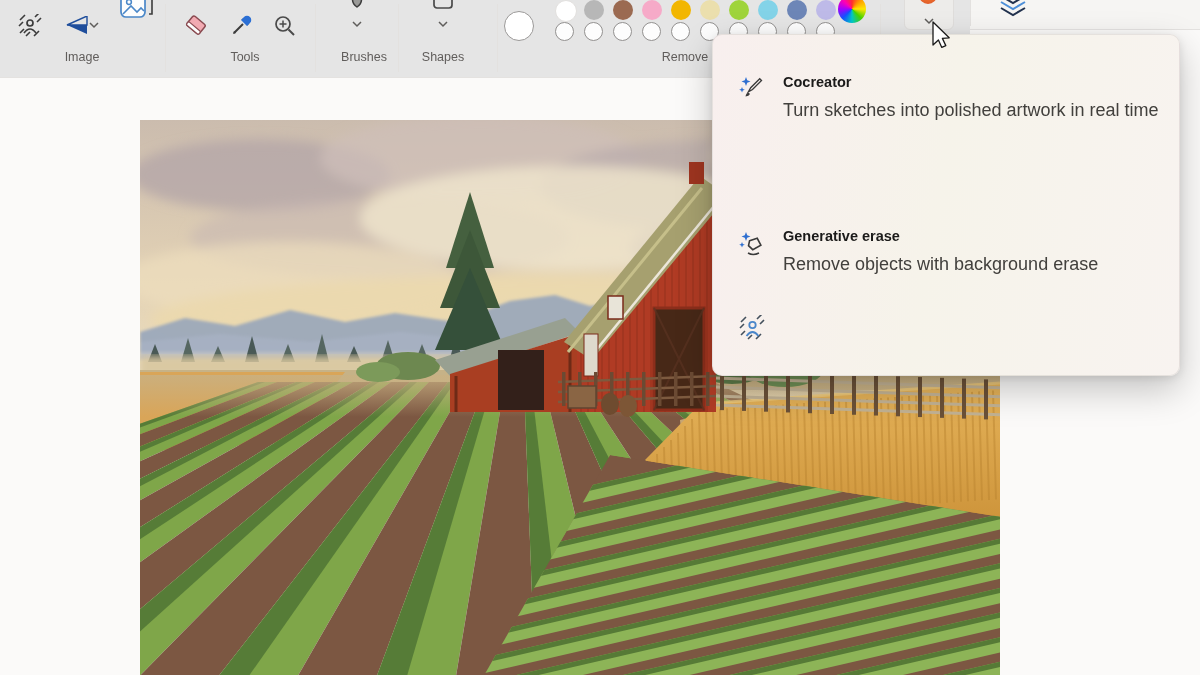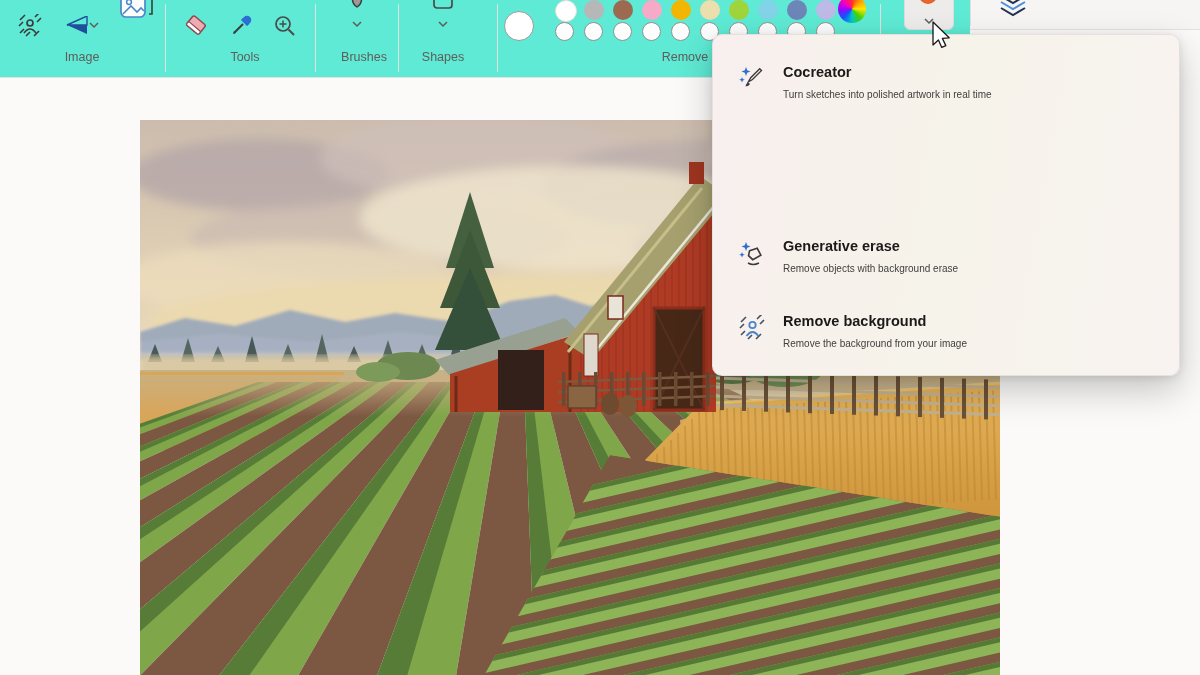--- a/index.html
+++ b/index.html
@@ -1,21 +1,21 @@
 <!DOCTYPE html>
 <html><head>
 <meta charset="utf-8">
 <style>
   html,body{margin:0;padding:0;}
   body{width:1200px;height:675px;position:relative;overflow:hidden;
        background:#fbfaf9;font-family:"Liberation Sans",sans-serif;}
 
   
   .toolbar{position:absolute;left:0;top:0;width:970px;height:77px;
-           background:#5eead4;border-bottom:1px solid #e4e2e0;z-index:3;}
+           background:#e5e5e5;border-bottom:1px solid #e4e2e0;z-index:3;}
   .toolbar-right{position:absolute;left:970px;top:0;width:230px;height:29px;
            background:#f6f5f3;border-bottom:1px solid #e4e2e0;z-index:3;}
   .sep{position:absolute;top:4px;width:1px;height:68px;background:#e3e1df;}
   .sep.short{top:0;height:26px;}
   .sec-label{position:absolute;top:50px;font-size:12.5px;color:#605d5b;
              text-align:center;transform:translateX(-50%);white-space:nowrap;}
   .ticon{position:absolute;}
   .chev{position:absolute;width:12px;height:8px;}
   .chev svg{display:block;}
 
@@ -36,21 +36,21 @@
   .panel{position:absolute;left:712px;top:34px;width:466px;height:340px;border-radius:10px;
          background:linear-gradient(100deg,#f8efee 0%,#f6f3ea 48%,#f8f3f0 100%);
          border:1px solid rgba(0,0,0,0.07);
          box-shadow:0 14px 36px rgba(0,0,0,0.22),0 2px 8px rgba(0,0,0,0.10);
          z-index:6;}
   .mitem{position:absolute;left:0;width:100%;height:52px;display:flex;align-items:flex-start;
          padding-left:26px;box-sizing:border-box;cursor:default;}
   .mitem .micon{width:27px;height:27px;flex:0 0 27px;margin-top:3px;}
   .mitem .mtext{margin-left:17px;}
   .mtitle{font-size:14.5px;font-weight:700;color:#1b1a19;line-height:19px;}
-  .mdesc{font-size:10px;color:#42403d;line-height:21px;margin-top:2px;}
+  .mdesc{font-size:18px;color:#42403d;line-height:21px;margin-top:8px;}
 
   
   .canvas-img{position:absolute;left:140px;top:120px;width:860px;height:580px;z-index:1;}
   .canvas-img svg{display:block;width:100%;height:100%;}
 
   
   .cursor{position:absolute;left:932px;top:21px;z-index:9;pointer-events:none;}
 </style>
 </head>
 <body>
@@ -484,37 +484,37 @@
     <svg width="30" height="26" viewBox="0 0 30 26">
       <polyline points="3,2 15,9 27,2" fill="none" stroke="#22324e" stroke-width="2"></polyline>
       <polyline points="3,8 15,15 27,8" fill="none" stroke="#4d8fd8" stroke-width="2"></polyline>
       <polyline points="3,14 15,21 27,14" fill="none" stroke="#22324e" stroke-width="2"></polyline>
     </svg>
   </div>
 </div>
 
 <div class="panel">
 
-  <div class="mitem" style="top:28px">
+  <div class="mitem" style="top:38px">
     <div class="micon">
       <svg width="27" height="27" viewBox="0 0 27 27">
         <path d="M23,3 L13,13 l-2.5,4.5 4.5,-2.5 10,-10 Z" transform="scale(0.9)" fill="none" stroke="#3a3a3a" stroke-width="1.5"></path>
         <path d="M9.5,16.5 q-2.5,0.5 -3,4 q3.5,-0.5 4.5,-2.5 Z" fill="#3a3a3a"></path>
         <path d="M7,1 L8.2,4.3 L11.5,5.5 L8.2,6.7 L7,10 L5.8,6.7 L2.5,5.5 L5.8,4.3 Z" fill="#2f6fd0"></path>
         <path d="M3,11 L3.8,13 L5.8,13.8 L3.8,14.6 L3,16.6 L2.2,14.6 L0.2,13.8 L2.2,13 Z" fill="#2f6fd0"></path>
       </svg>
     </div>
     <div class="mtext">
       <div class="mtitle">Cocreator</div>
       <div class="mdesc">Turn sketches into polished artwork in real time</div>
     </div>
   </div>
 
 
-  <div class="mitem" style="top:202px">
+  <div class="mitem" style="top:192px">
     <div class="micon">
       <svg width="27" height="27" viewBox="0 0 27 27">
         <path d="M10,12 L17,8 L22,14 L15,20 L10,17 Z" fill="none" stroke="#3a3a3a" stroke-width="1.6" transform="rotate(12 16 14)"></path>
         <path d="M9,23 q5,3 11,0" fill="none" stroke="#3a3a3a" stroke-width="1.5"></path>
         <path d="M7,2 L8.2,5.3 L11.5,6.5 L8.2,7.7 L7,11 L5.8,7.7 L2.5,6.5 L5.8,5.3 Z" fill="#2f6fd0"></path>
         <path d="M3,12 L3.8,14 L5.8,14.8 L3.8,15.6 L3,17.6 L2.2,15.6 L0.2,14.8 L2.2,14 Z" fill="#2f6fd0"></path>
       </svg>
     </div>
     <div class="mtext">
       <div class="mtitle">Generative erase</div>
@@ -525,24 +525,20 @@
   <div class="mitem" style="top:277px">
     <div class="micon">
       <svg width="27" height="27" viewBox="0 0 27 27">
         <g stroke="#44505c" stroke-width="1.6" fill="none">
           <path d="M2,7 L7,2 M1,13 L5,9 M2,20 L6,16 M9,24 L13,20 M17,24 L22,19 M21,9 L25,5 M18,4 L23,-1"></path>
         </g>
         <circle cx="13.5" cy="10" r="3.2" fill="none" stroke="#4a86c9" stroke-width="1.8"></circle>
         <path d="M7.5,21 q6,-8 12,0" fill="none" stroke="#4a86c9" stroke-width="1.8"></path>
       </svg>
     </div>
-    <div class="mtext">
-      <div class="mtitle">Remove background</div>
-      <div class="mdesc">Remove the background from your image</div>
-    </div>
   </div>
 </div>
 
 <div class="cursor">
   <svg width="20" height="30" viewBox="0 0 20 30">
     <polygon points="1,1 1,24 6.4,19 9.8,26.4 13.8,24.6 10.4,17.4 17.2,16.8" fill="#ffffff" stroke="#1a1a1a" stroke-width="1.3" stroke-linejoin="round"></polygon>
   </svg>
 </div>
 
 </body></html>

